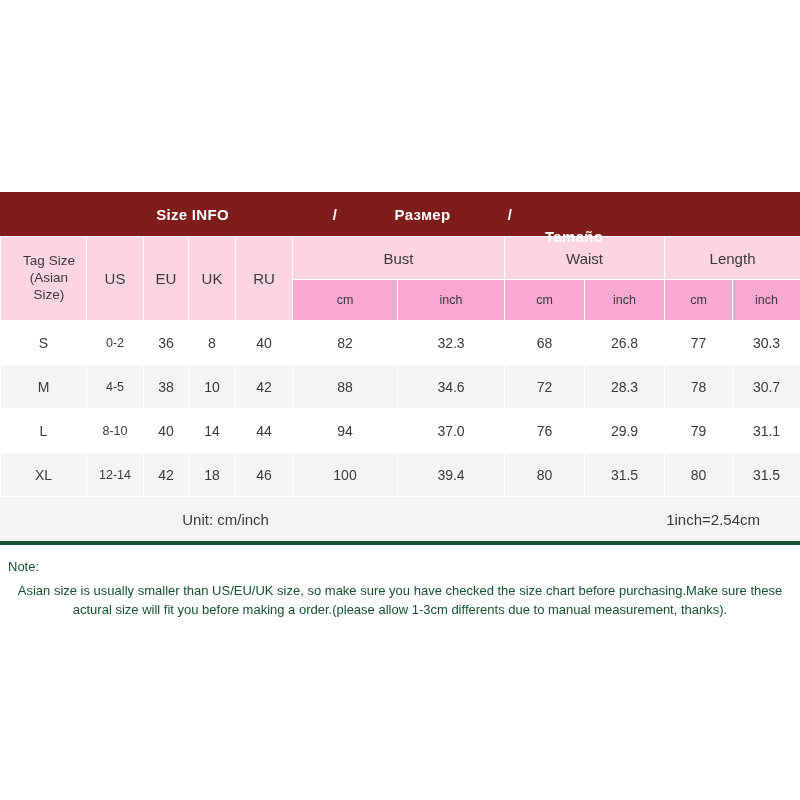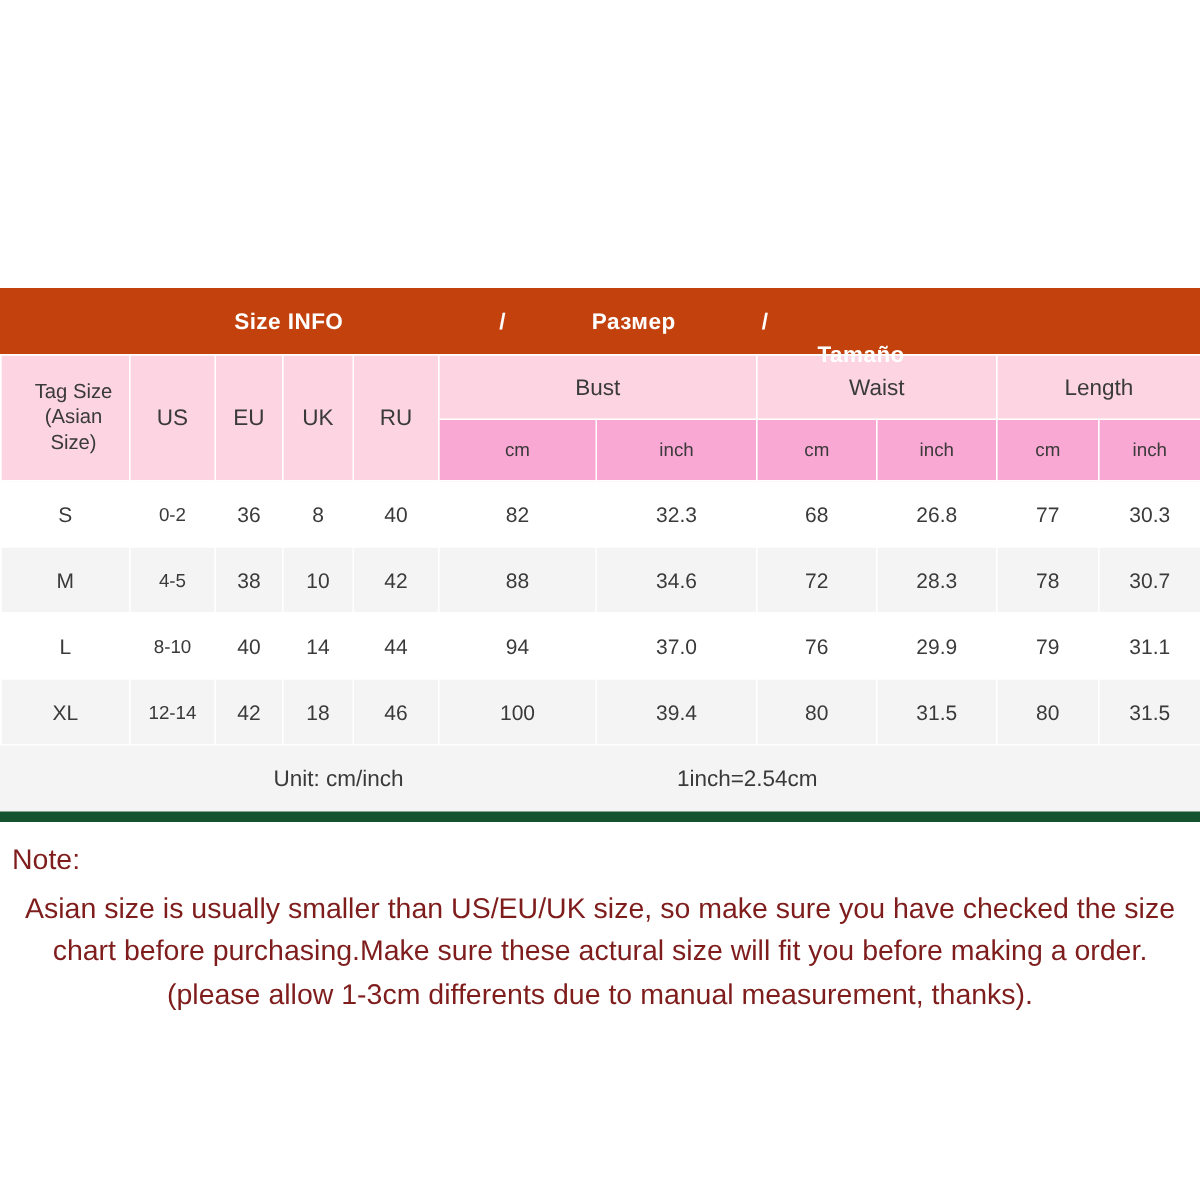--- a/index.html
+++ b/index.html
@@ -20,21 +20,21 @@
     left: 0;
     top: 192px;
     width: 800px;
   }
 
   
   .size-info-bar {
     display: flex;
     align-items: center;
     justify-content: center;
-    background: #c2410c;
+    background: #7f1d1d;
     height: 44px;
     color: #ffffff;
     font-size: 15px;
     font-weight: bold;
     letter-spacing: .3px;
   }
   .sib-cell {
     text-align: center;
   }
   .sib-c1 { width: 215px; }
@@ -97,37 +97,37 @@
   col.c-lin   { width: 68px; }
 
   
   .unit-bar {
     display: flex;
     align-items: center;
     background: #f4f4f4;
     height: 44px;
     font-size: 15px;
     color: #3a3a3a;
-    border-bottom: 7px solid #14532d;
+    border-bottom: 4px solid #14532d;
   }
   .unit-left {
     width: 475px;
     text-align: center;
   }
   .unit-right {
     width: 325px;
-    text-align: left;
+    text-align: right;
     padding-right: 40px;
   }
 
   
   .note {
     padding: 12px 8px 0 8px;
-    font-size: 19px;
-    color: #7f1d1d;
+    font-size: 13px;
+    color: #14532d;
     line-height: 1.5;
   }
   .note .note-title {
     margin-bottom: 4px;
   }
   .note .note-body {
     max-width: 790px;
     text-align: center;
   }
 </style>

